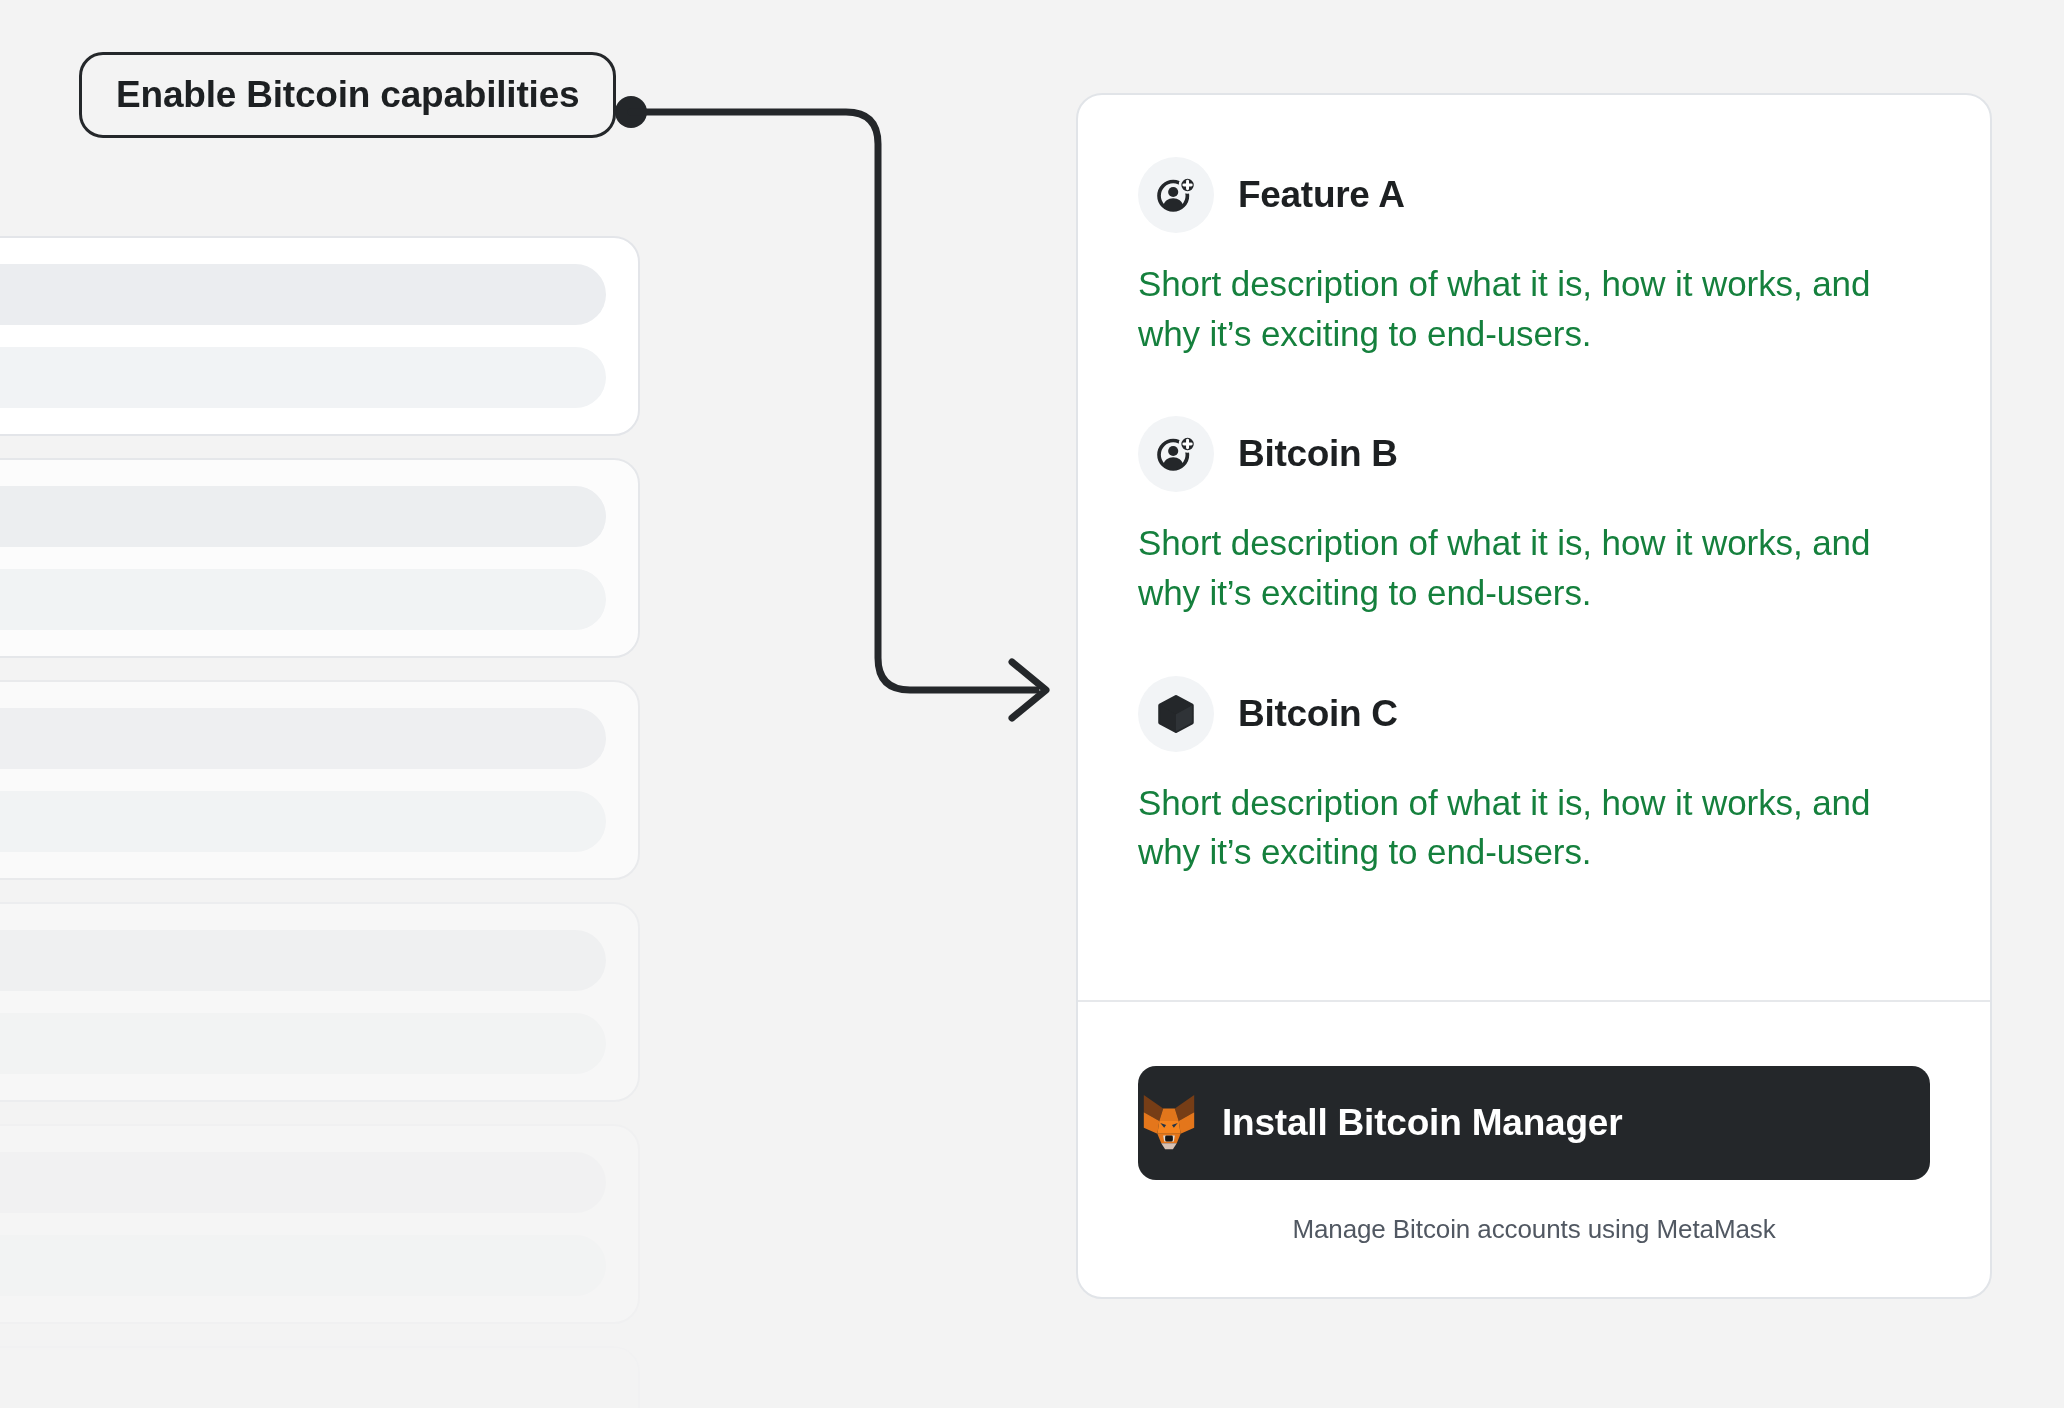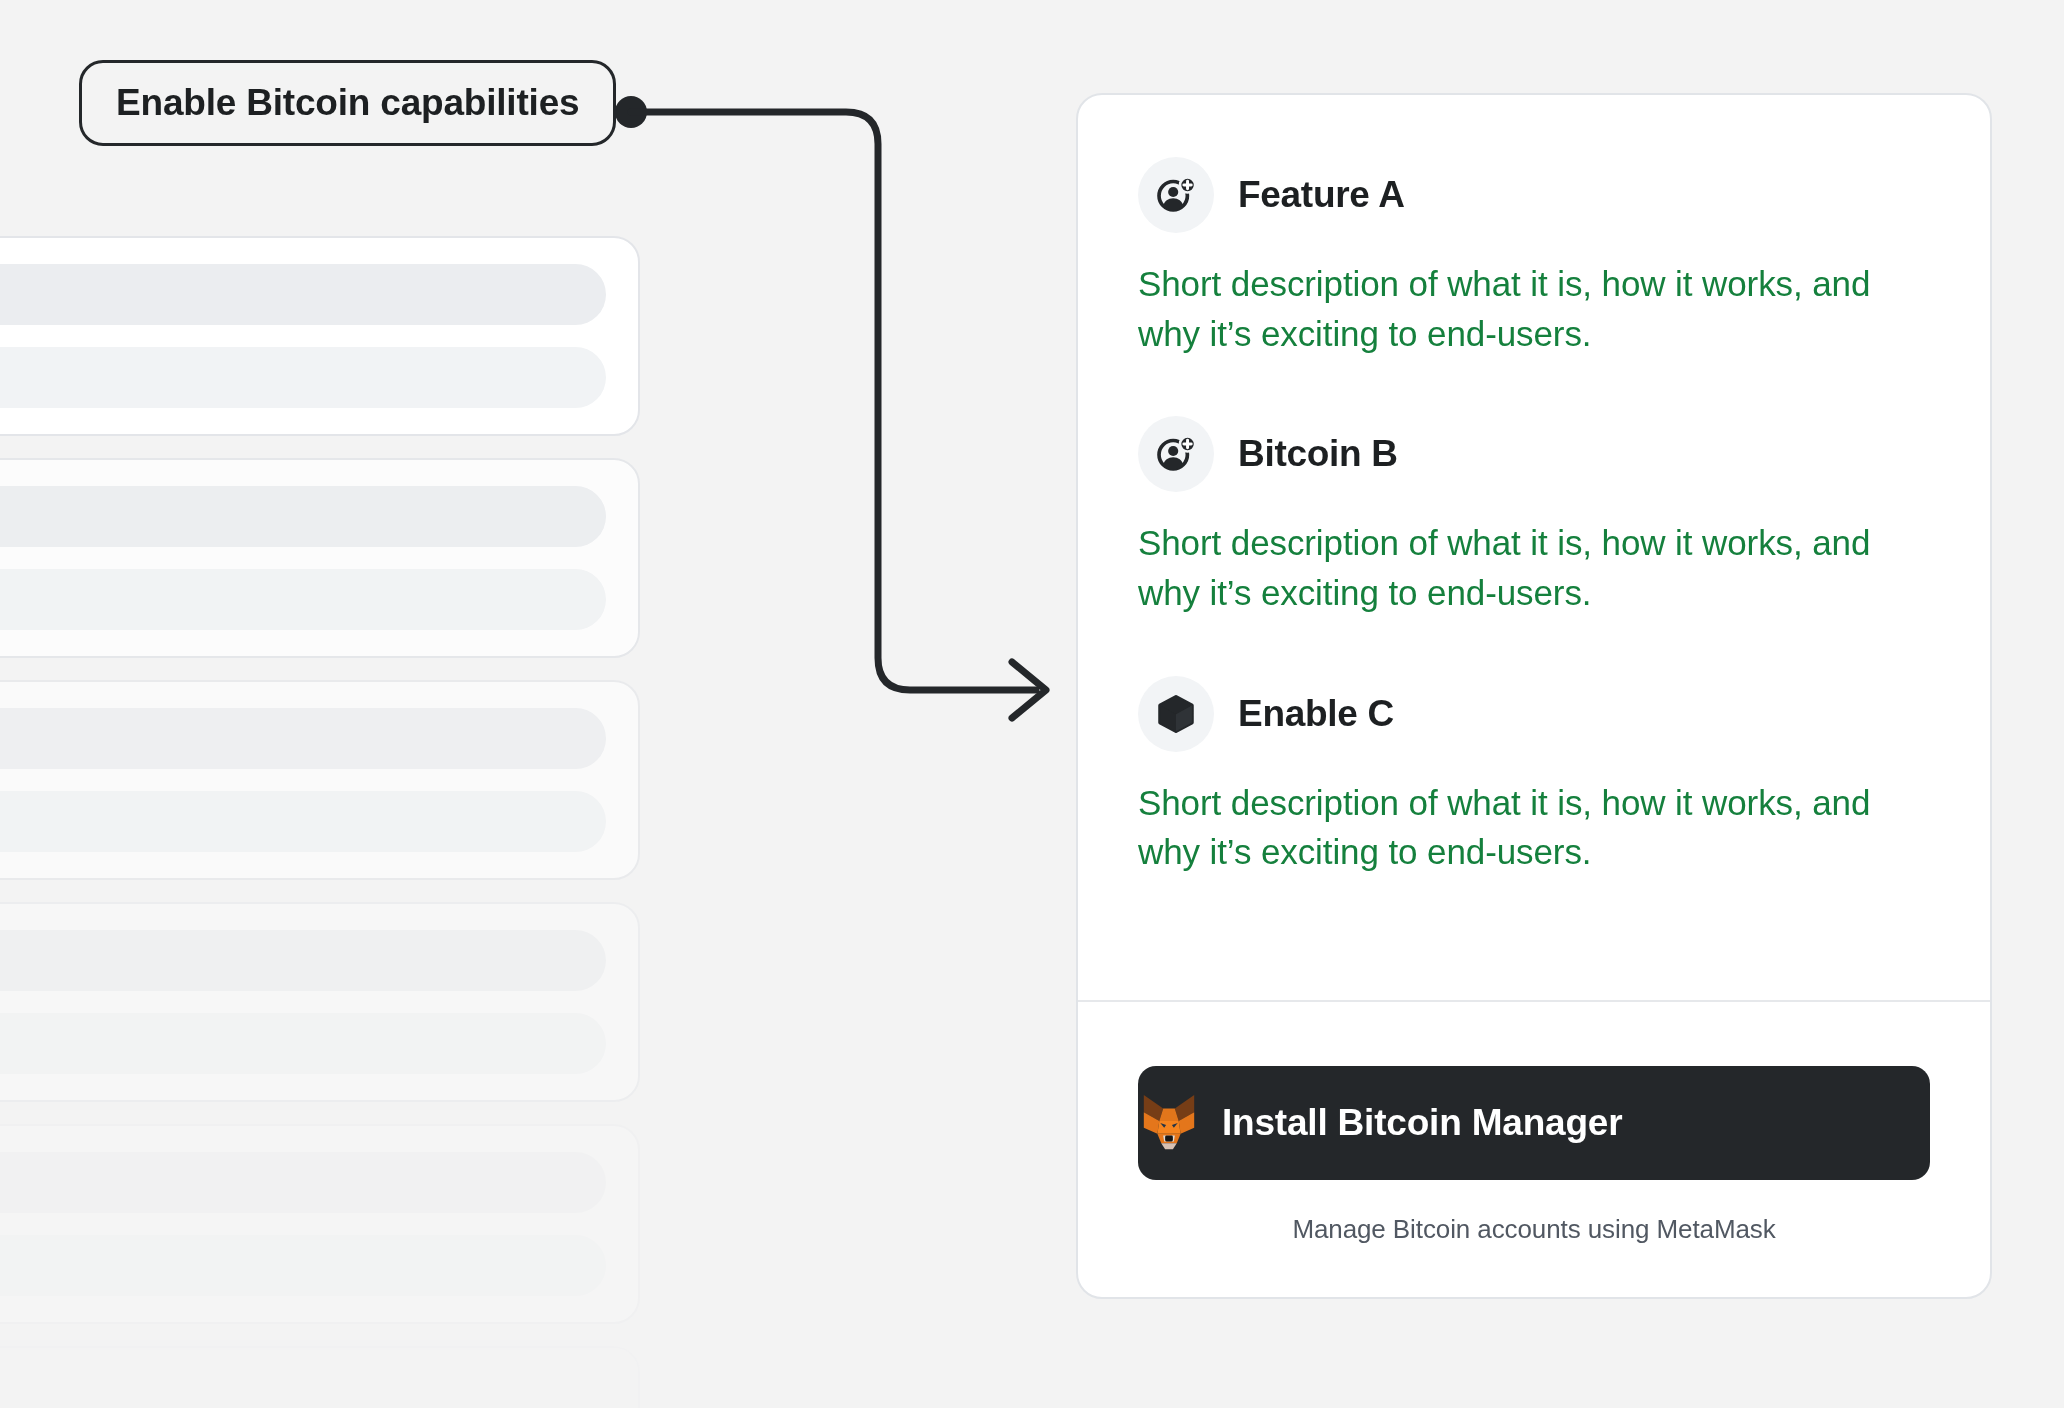--- a/index.html
+++ b/index.html
@@ -47,21 +47,21 @@
     background: #ebedf0;
   }
   .skeleton-bar.secondary {
     background: #f1f3f5;
   }
 
   
   .callout {
     position: absolute;
     left: 79px;
-    top: 60px;
+    top: 52px;
     height: 86px;
     padding: 0 34px;
     display: flex;
     align-items: center;
     border: 3px solid #24272a;
     border-radius: 24px;
     background: transparent;
     white-space: nowrap;
   }
   .callout-label {
@@ -250,21 +250,21 @@
       <div class="feature-item">
         <div class="feature-head">
           <div class="feature-icon-wrap">
             <svg width="42" height="42" viewBox="0 0 24 24">
               <path d="M12 2.2 2.9 7.1v9.8L12 21.8l9.1-4.9V7.1Z M12 12.1 2.9 7.1 M12 12.1l9.1-5 M12 12.1v9.7" fill="none" stroke="#24272a" stroke-width="2.1" stroke-linejoin="round"></path>
               <path d="M12 2.2 2.9 7.1 12 12.1l9.1-5Z" fill="#24272a"></path>
               <path d="M2.9 7.1 12 12.1v9.7l-9.1-4.9Z" fill="#24272a"></path>
               <path d="M21.1 7.1 12 12.1v9.7l9.1-4.9Z" fill="#2f3337"></path>
             </svg>
           </div>
-          <div class="feature-title">Enable C</div>
+          <div class="feature-title">Bitcoin C</div>
         </div>
         <div class="feature-desc">Short description of what it is, how it works, and why it’s exciting to end-users.</div>
       </div>
     </div>
 
   <div class="card-divider"></div>
 
   <div class="card-footer">
     <button class="install-button">
       <span class="fox">

